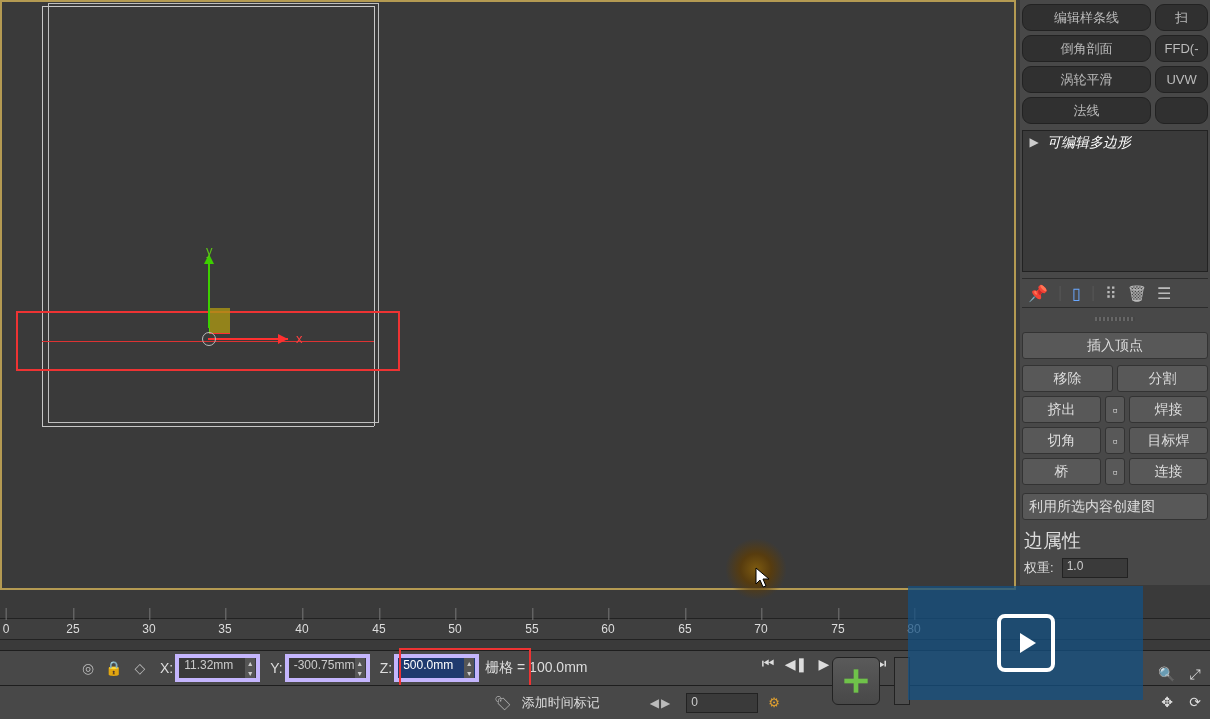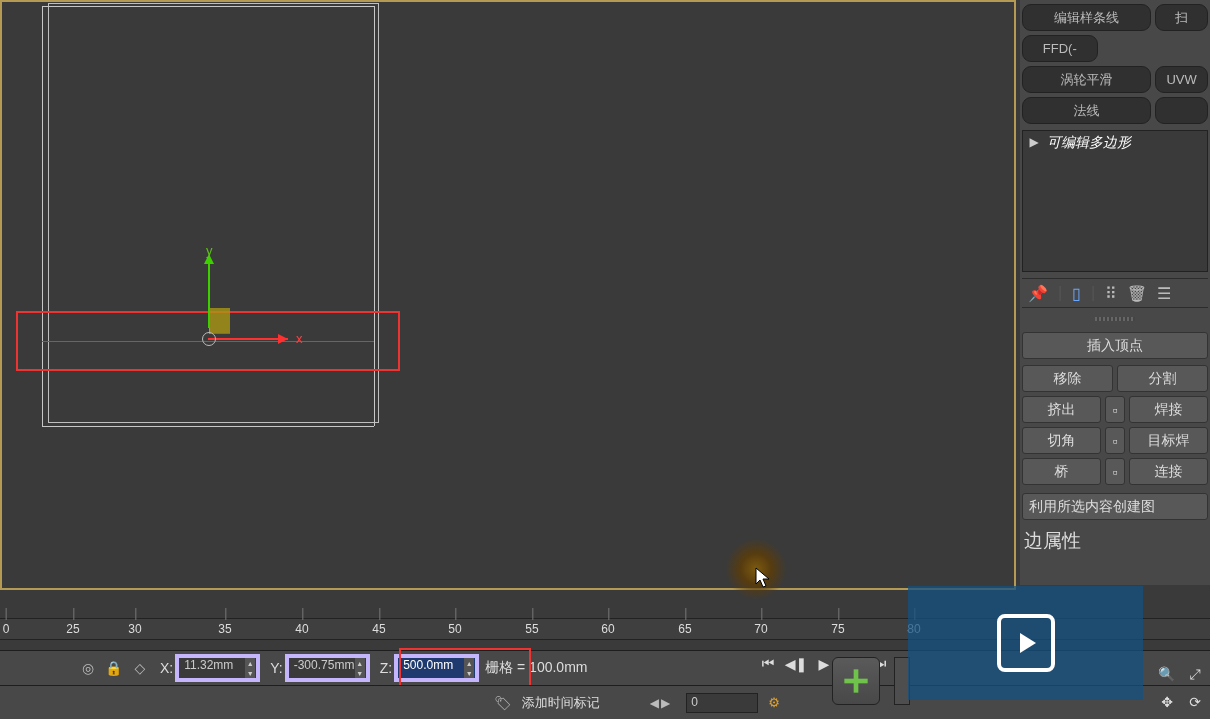--- a/index.html
+++ b/index.html
@@ -467,20 +467,21 @@
   </div>
 </div>
 
 <div class="panel">
 
   <div class="mod-btn-row">
     <div class="mod-btn">编辑样条线</div>
     <div class="mod-btn" style="flex:0.4">扫</div>
   </div>
   <div class="mod-btn-row">
+    <div class="mod-btn">倒角剖面</div>
     <div class="mod-btn" style="flex:0.4">FFD(-</div>
   </div>
   <div class="mod-btn-row">
     <div class="mod-btn">涡轮平滑</div>
     <div class="mod-btn" style="flex:0.4">UVW</div>
   </div>
   <div class="mod-btn-row">
     <div class="mod-btn">法线</div>
     <div class="mod-btn" style="flex:0.4"></div>
   </div>
@@ -522,27 +523,31 @@
     <div class="btn-row">
       <div class="btn w1">桥</div>
       <div class="btn sq">▫</div>
       <div class="btn w1">连接</div>
     </div>
   </div>
 
   <div class="wide-btn" style="justify-content:flex-start;padding-left:6px">利用所选内容创建图</div>
 
   <div class="section-label">边属性</div>
+  <div class="prop-row">
+    <span>权重:</span>
+    <span class="val">1.0</span>
+  </div>
 </div>
 
 <div class="timeline">
   <div class="ruler">
     <span class="tick" style="left:6px">0</span>
     <span class="tick" style="left:73px">25</span>
-    <span class="tick" style="left:135px">30</span>
+    <span class="tick" style="left:149px">30</span>
     <span class="tick" style="left:225px">35</span>
     <span class="tick" style="left:302px">40</span>
     <span class="tick" style="left:379px">45</span>
     <span class="tick" style="left:455px">50</span>
     <span class="tick" style="left:532px">55</span>
     <span class="tick" style="left:608px">60</span>
     <span class="tick" style="left:685px">65</span>
     <span class="tick" style="left:761px">70</span>
     <span class="tick" style="left:838px">75</span>
     <span class="tick" style="left:914px">80</span>

